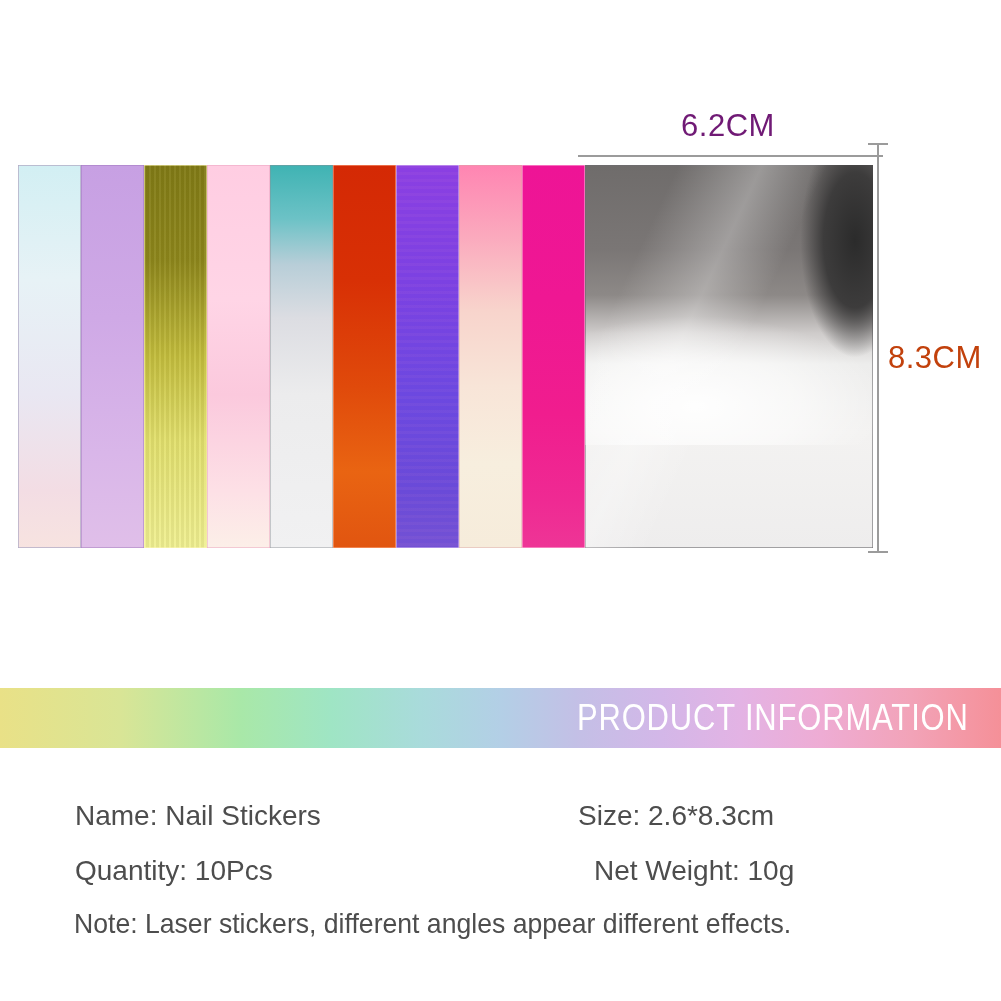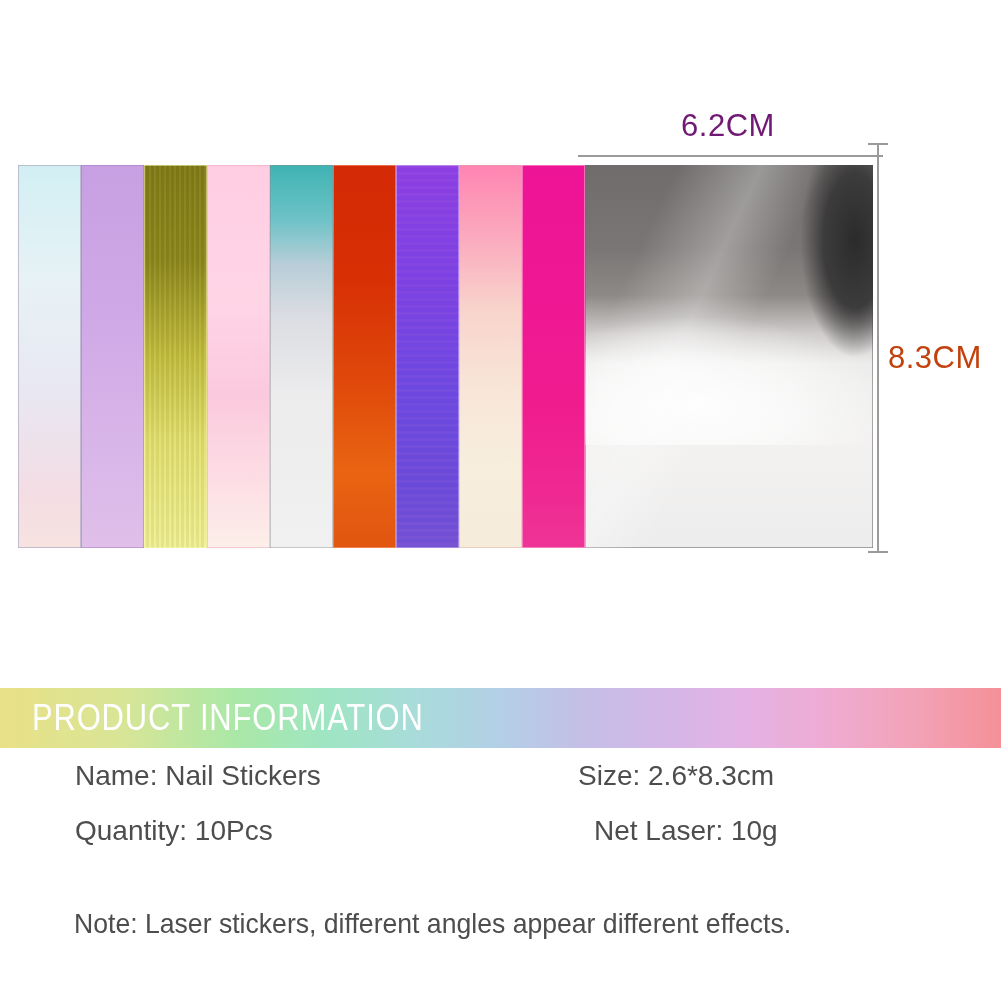--- a/index.html
+++ b/index.html
@@ -28,29 +28,29 @@
   #dim-h-line { left:578px; top:155px; width:305px; height:2px; }
   #dim-v-line { left:877px; top:143px; width:2px; height:410px; }
   #dim-v-cap-top { left:868px; top:143px; width:20px; height:2px; }
   #dim-v-cap-bot { left:868px; top:551px; width:20px; height:2px; }
   #dim-width-label { position:absolute; left:578px; top:108px; width:300px; text-align:center;
       font-size:31px; color:#701a75; letter-spacing:.5px; }
   #dim-height-label { position:absolute; left:888px; top:340px; font-size:31px; color:#c2410c; letter-spacing:.5px; }
 
   
   #info-banner { position:absolute; left:0; top:688px; width:1001px; height:60px; display:flex;
-      align-items:center; justify-content:flex-start;
+      align-items:center; justify-content:flex-end;
       background:linear-gradient(to right,#e9e187 0%,#d9e596 12%,#a9e8a8 24%,#9fe5c4 33%,#a9dbdb 42%,#b3cfe6 50%,#c4bfe6 58%,#d3b7e8 66%,#e3b3e4 74%,#eeacd4 82%,#f2a3b8 91%,#f59098 100%); }
   #info-banner-title { color:#ffffff; font-size:36px; letter-spacing:1px;
       transform:scaleX(.86); transform-origin:center; white-space:nowrap; }
 
   
   #spec-block { position:absolute; left:0; top:760px; width:1001px; }
   .spec-row { position:relative; height:55px; }
-  .spec-cell { position:absolute; font-size:28px; color:#4d4d4d; white-space:nowrap; }
+  .spec-cell { position:absolute; font-size:28px; color:#4d4d4d; white-space:nowrap;margin-top:40px; }
   .col-left  { left:75px; }
   .col-right-a { left:578px; }
   .col-right-b { left:594px; }
   #note-line { position:absolute; left:74px; top:908px; font-size:28px; color:#4d4d4d;
       white-space:nowrap; transform:scaleX(.95); transform-origin:left center; }
 </style>
 </head>
 <body>
 
 <div id="photo-area">
@@ -190,17 +190,17 @@
 
 <div id="spec-block">
 
   <div class="spec-row">
     <div class="spec-cell col-left">Name: Nail Stickers</div>
     <div class="spec-cell col-right-a">Size: 2.6*8.3cm</div>
   </div>
 
   <div class="spec-row">
     <div class="spec-cell col-left">Quantity: 10Pcs</div>
-    <div class="spec-cell col-right-b">Net Laser: 10g</div>
+    <div class="spec-cell col-right-b">Net Weight: 10g</div>
   </div>
 </div>
 
 <div id="note-line">Note: Laser stickers, different angles appear different effects.</div>
 
 </body></html>

